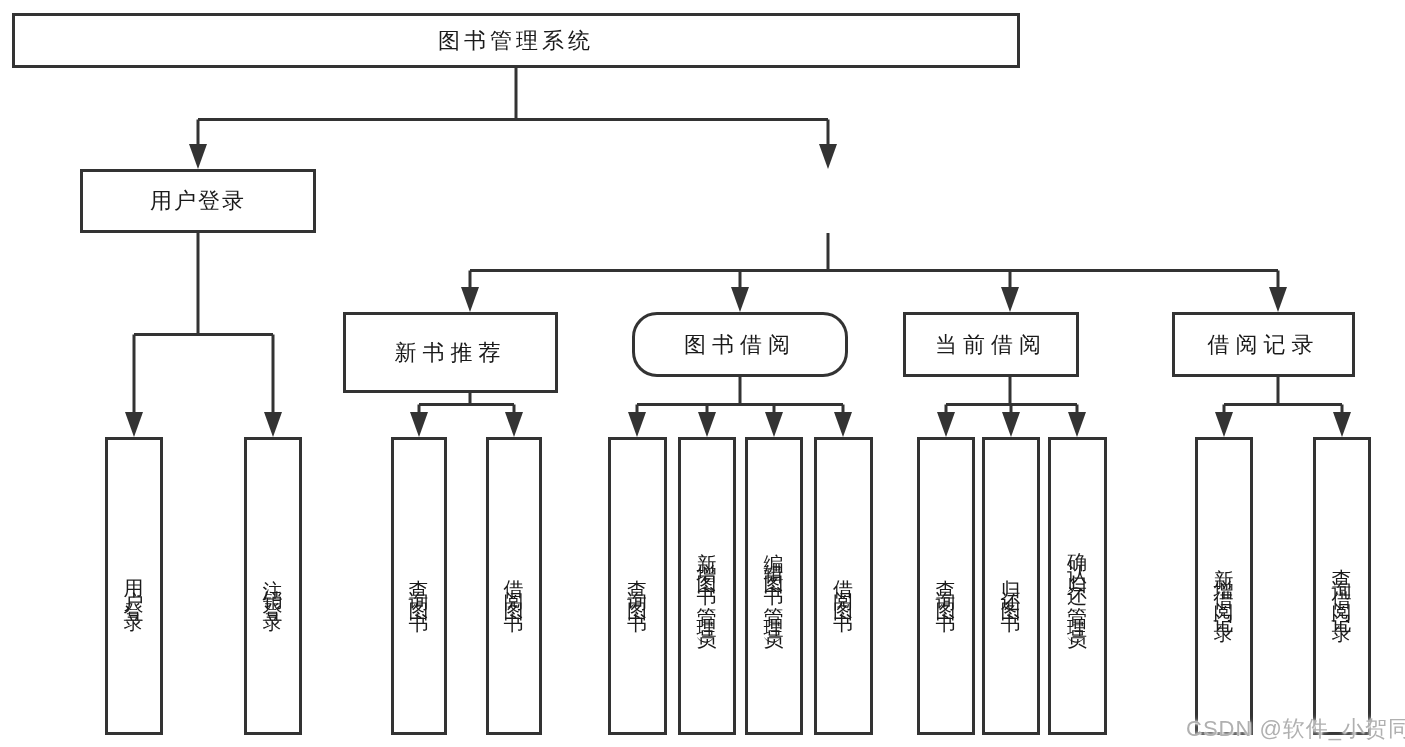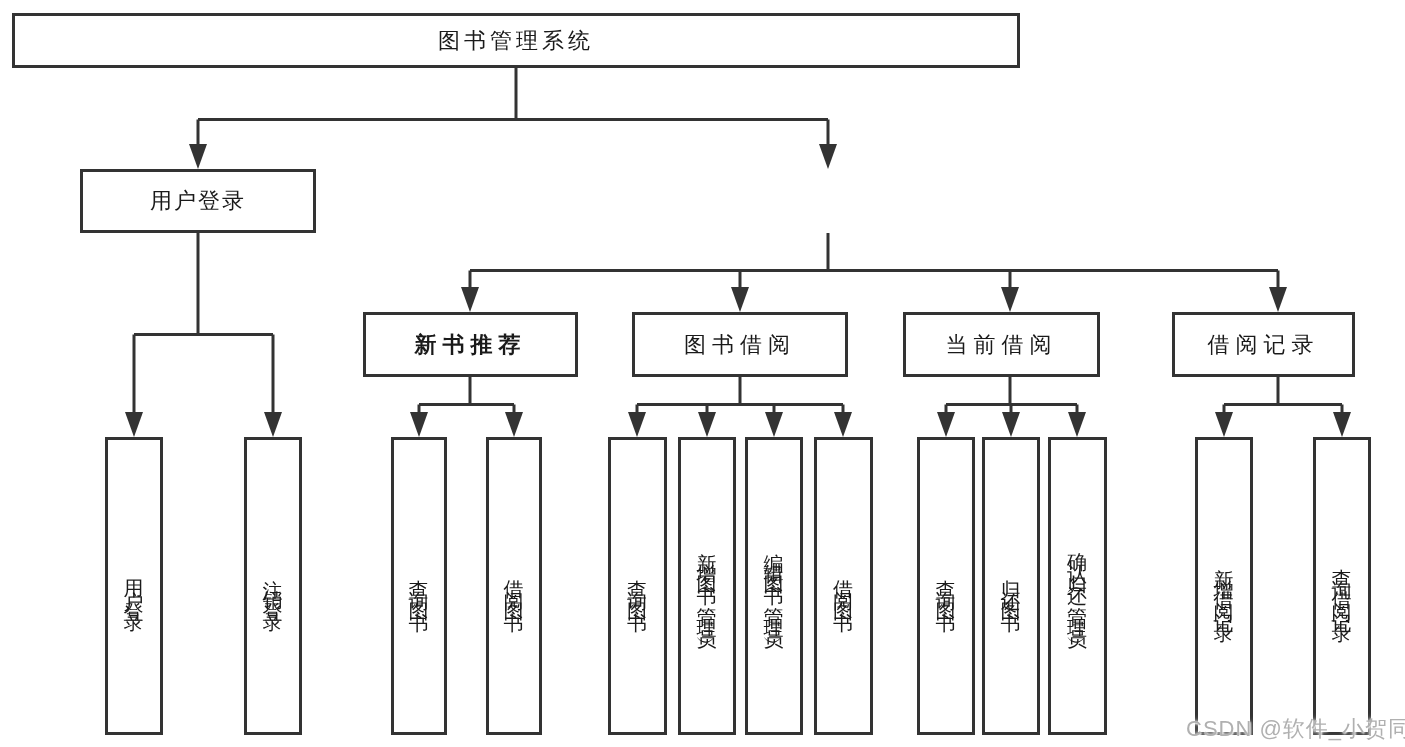--- a/index.html
+++ b/index.html
@@ -134,27 +134,27 @@
   </svg>
 
   <div class="node h root" style="left:12px; top:13px; width:1008px; height:55px;">
     <span>图书管理系统</span>
   </div>
 
   <div class="node h lvl2" style="left:80px; top:169px; width:236px; height:64px;">
     <span>用户登录</span>
   </div>
 
-  <div class="node h lvl3" style="left:363px; top:312px; width:215px; height:65px;font-weight:bold;">
+  <div class="node h lvl3" style="left:343px; top:312px; width:215px; height:81px;">
     <span>新书推荐</span>
   </div>
-  <div class="node h lvl3" style="left:632px; top:312px; width:216px; height:65px;">
+  <div class="node h lvl3" style="left:632px; top:312px; width:216px; height:65px;border-radius:25px;">
     <span>图书借阅</span>
   </div>
-  <div class="node h lvl3" style="left:903px; top:312px; width:197px; height:65px;">
+  <div class="node h lvl3" style="left:903px; top:312px; width:176px; height:65px;">
     <span>当前借阅</span>
   </div>
   <div class="node h lvl3" style="left:1172px; top:312px; width:183px; height:65px;">
     <span>借阅记录</span>
   </div>
 
   <div class="node v" style="left:105px; top:437px; width:58px; height:298px;">
     <span>用户登录</span>
   </div>
   <div class="node v" style="left:244px; top:437px; width:58px; height:298px;">

